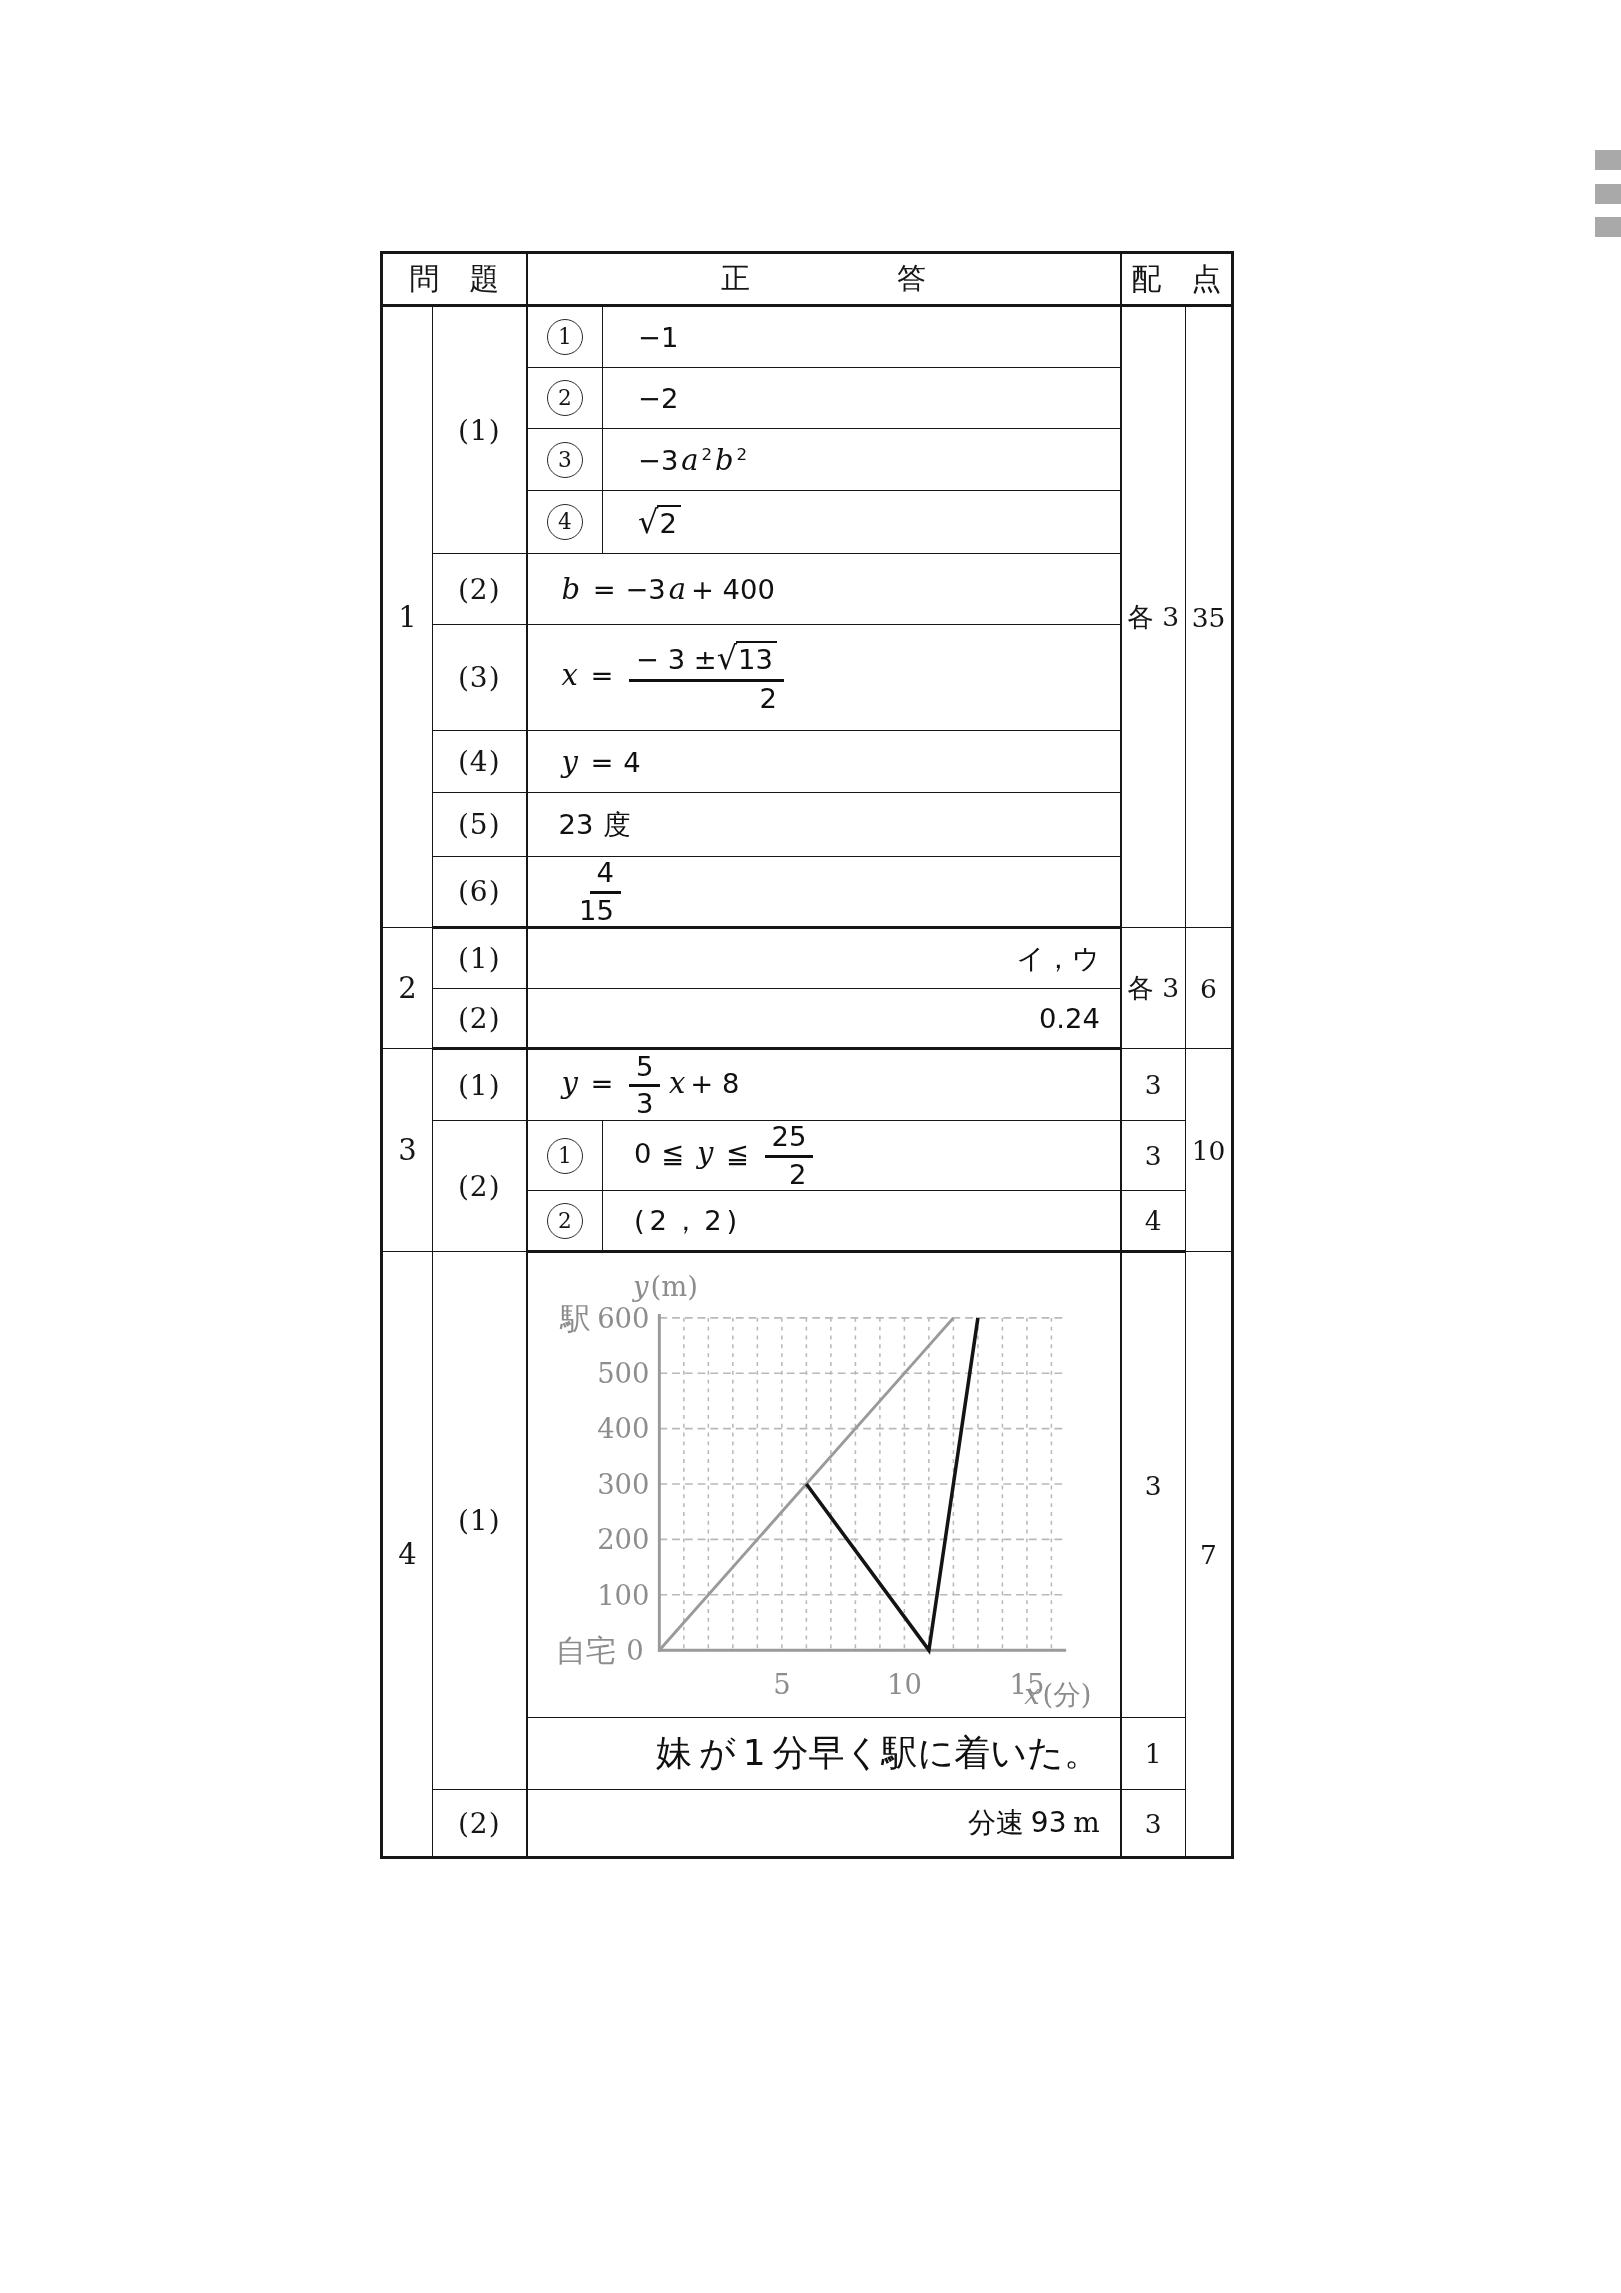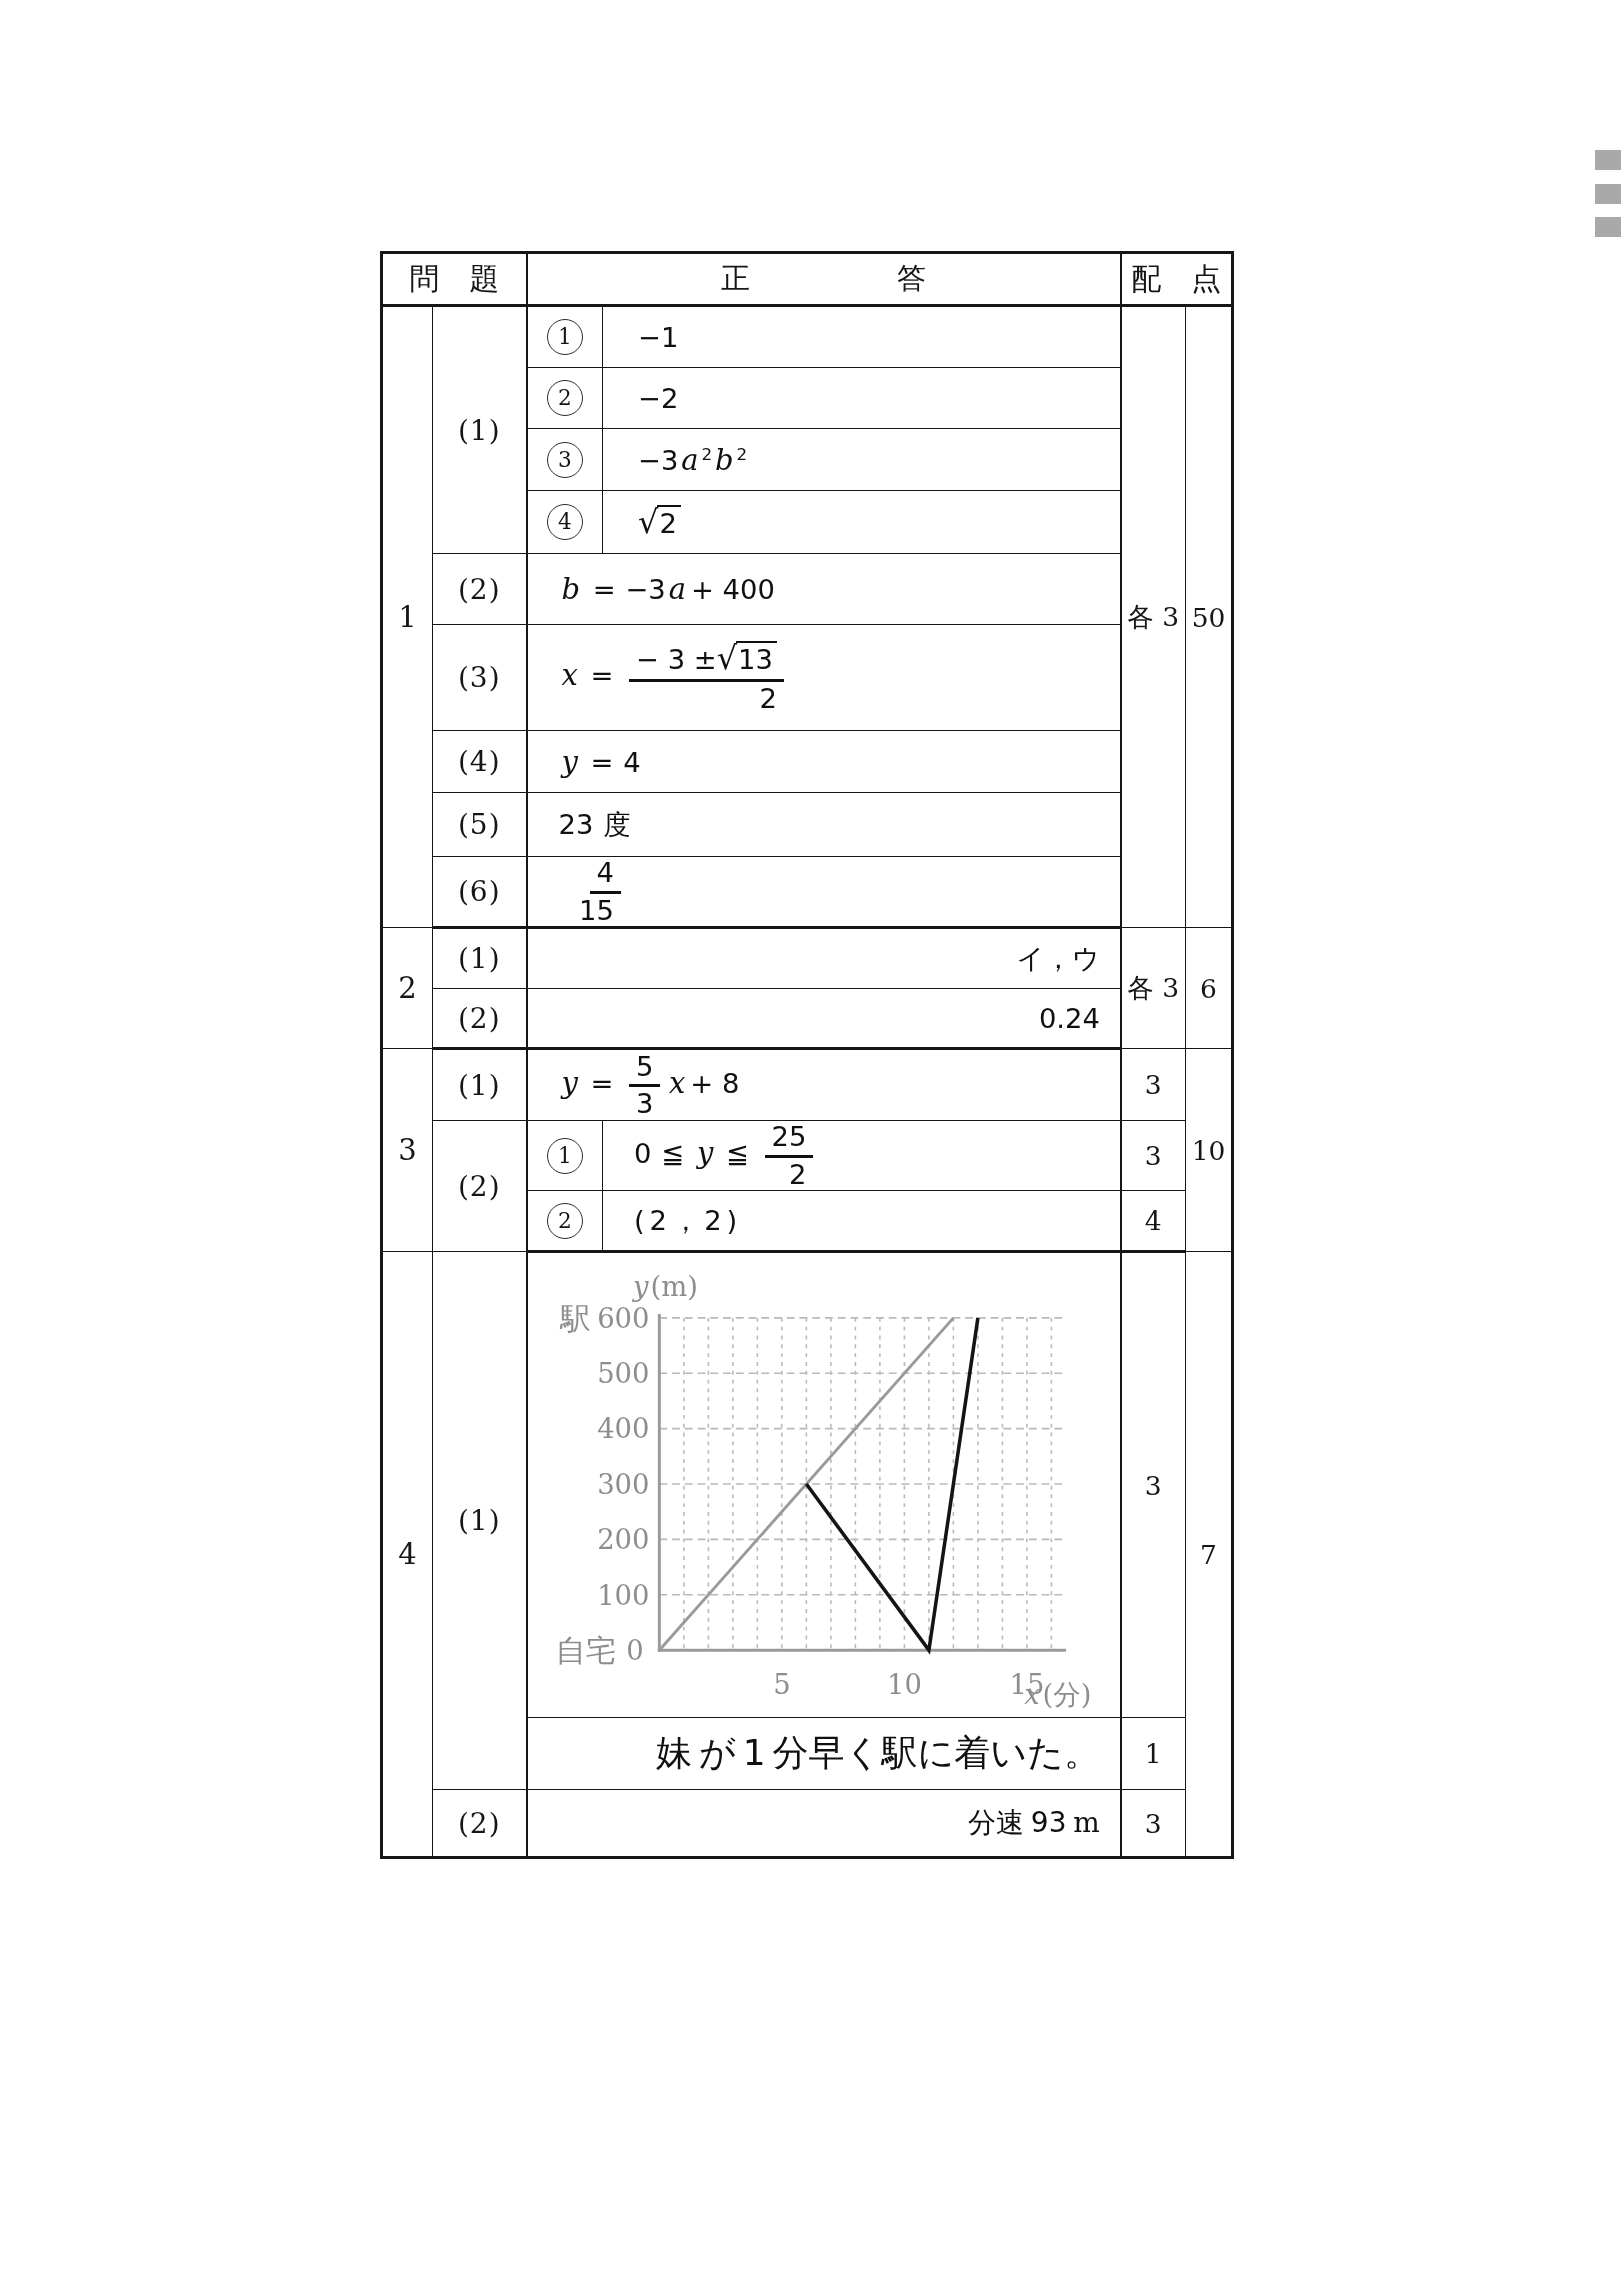--- a/index.html
+++ b/index.html
@@ -104,21 +104,21 @@
         <div class="hd-txt">配　点</div>
       </td>
     </tr>
 
     <tr style="height:62px">
       <td class="qnum" rowspan="9">1</td>
       <td class="sublab" rowspan="4">(1)</td>
       <td class="c medl"><span class="circ">1</span></td>
       <td class="ans ans-in">−1</td>
       <td class="pts medl" rowspan="9">各 3</td>
-      <td class="pts" rowspan="9">50</td>
+      <td class="pts" rowspan="9">35</td>
     </tr>
     <tr style="height:61px">
       <td class="c medl"><span class="circ">2</span></td>
       <td class="ans ans-in">−2</td>
     </tr>
     <tr style="height:62px">
       <td class="c medl"><span class="circ">3</span></td>
       <td class="ans ans-in"><span>−3</span><span class="mvar">a</span><sup class="ex">2</sup><span class="mvar">b</span><sup class="ex">2</sup></td>
     </tr>
     <tr style="height:63px">

